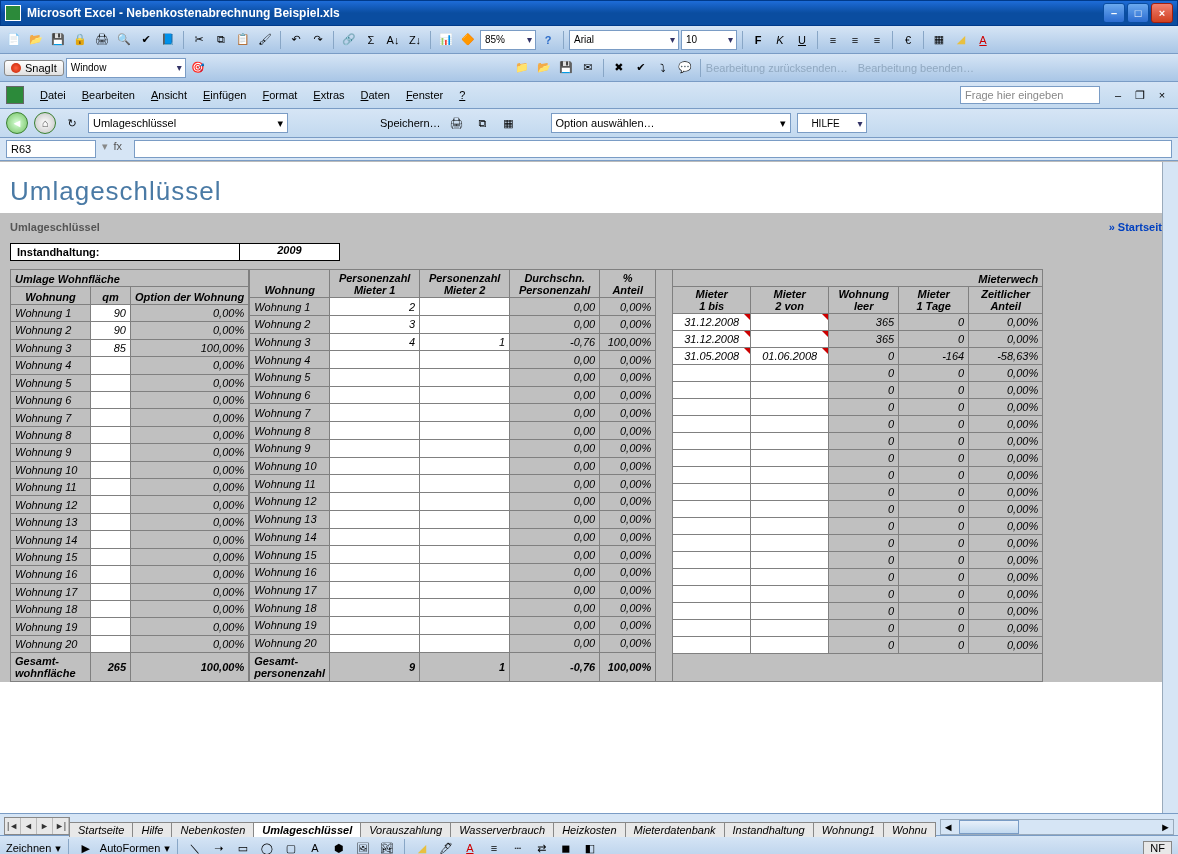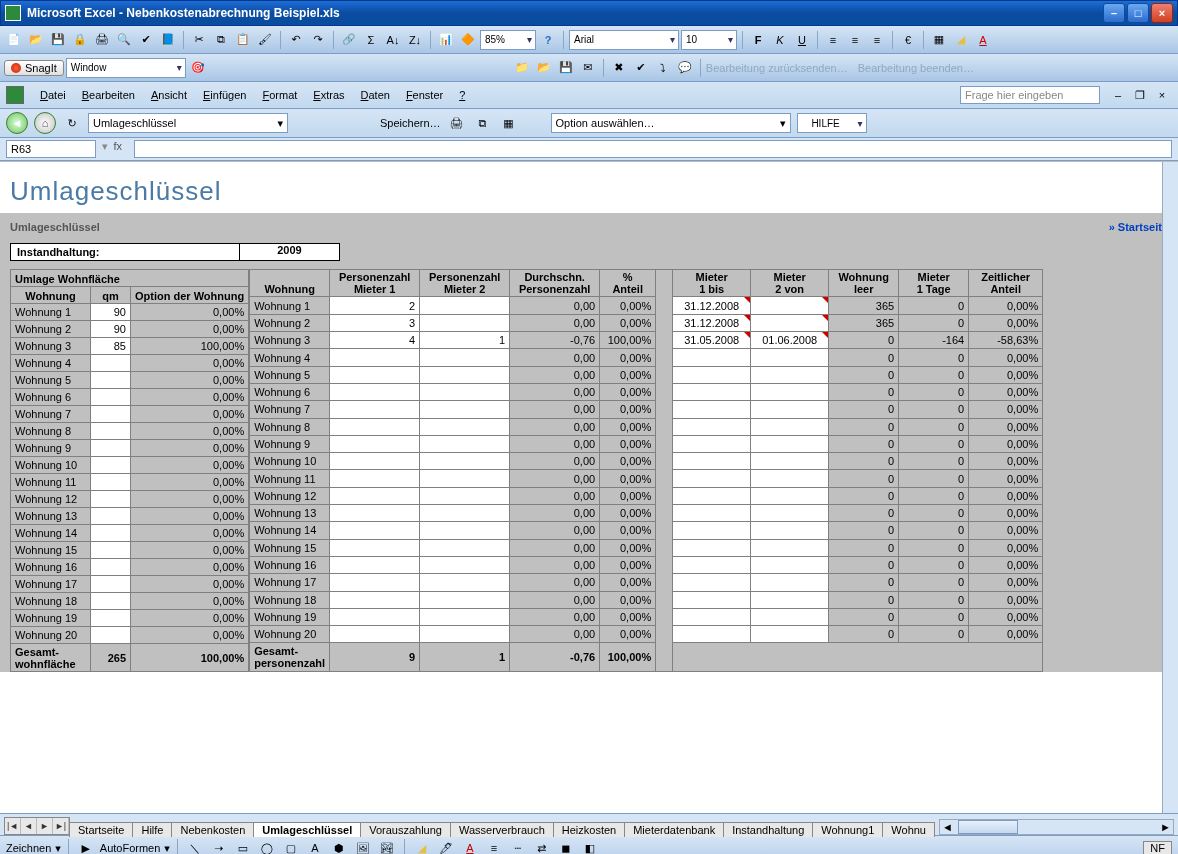--- a/index.html
+++ b/index.html
@@ -25,38 +25,38 @@
 .nav-combo { background:#fff; border:1px solid #7a9cc5; height:20px; width:200px; padding:0 4px; display:flex; align-items:center; cursor:pointer;}
 .formula-row { background:#d6e5f5; padding:2px 6px; display:flex; align-items:flex-start; gap:6px; border-bottom:1px solid #7a9cc5;}
 .name-box { background:#fff; border:1px solid #7a9cc5; width:90px; height:18px; padding:0 4px; display:flex; align-items:center;}
 .fx { color:#555;}
 .sheet-area { background:#fff; position:relative; height: 652px; overflow:hidden; border-top:1px solid #bbb;}
 .big-title { color:#4a7aa5; font-size:26px; font-weight:normal; padding:14px 10px 6px 10px; font-family: "Segoe UI", Tahoma, sans-serif; letter-spacing:1px;}
 .section-sub { background:#c0c0c0; padding:8px 10px 4px 10px; display:flex; justify-content:space-between; color:#555; font-weight:bold;}
 .startseite-link { color:#0040c0; font-weight:bold; cursor:pointer;}
 .year-row { display:flex; margin:6px 0 8px 10px;}
 .year-label { border:1px solid #000; width:230px; padding:2px 6px; font-weight:bold; background:#fff;}
-.year-val { border:1px solid #000; border-left:none; width:100px; text-align:center; font-weight:bold; background:#fff;}
-.tables-wrap { display:flex; gap:0; padding:0 0 0 10px;}
+.year-val { border:1px solid #000; border-left:none; width:100px; text-align:center; font-weight:bold; background:#fff;font-style:italic;}
+.tables-wrap { display:flex; gap:0; padding:0 0 0 10px;font-style:italic;}
 .tbl { border-collapse:collapse; font-size:11px; }
 .tbl th, .tbl td { border:1px solid #808080; padding:1px 4px; height:17px; white-space:nowrap; overflow:hidden;}
 .tbl th { background:#c0c0c0; font-weight:bold; text-align:center; vertical-align:bottom;}
 .tbl .grphdr { background:#c0c0c0; font-weight:bold; text-align:left; }
 .tbl td { background:#fff; text-align:right;}
 .tbl td.lbl { text-align:left; background:#c0c0c0;}
 .tbl td.gray { background:#c0c0c0;}
 .tbl tr.total td { font-weight:bold; background:#c0c0c0; height:28px;}
 .gap-col { width:16px; border-top:1px solid #808080; border-bottom:1px solid #808080; background:#c0c0c0;}
 .redmark { position:relative;margin-top:24px;}
 .redmark::after { content:""; position:absolute; top:0; right:0; border:3px solid transparent; border-top-color:#c00; border-right-color:#c00;}
 .vscroll { position:absolute; right:0; top:0; bottom:0; width:16px; background:#d6e5f5; border-left:1px solid #9ab;}
 .tabstrip { background:#d6e5f5; border-top:1px solid #7a9cc5; height:22px; display:flex; align-items:flex-end; padding:0 4px; gap:0;}
 .tab-nav { display:flex; border:1px solid #888; background:#e8e8e8;}
 .tab-nav span { width:16px; height:16px; display:flex; align-items:center; justify-content:center; cursor:pointer; font-size:9px; color:#333; border-right:1px solid #bbb;}
-.sheet-tab { background:#e8e8e8; border:1px solid #888; border-bottom:none; padding:1px 8px; margin-left:-1px; cursor:pointer; border-radius:0 0 0 0; position:relative; top:1px; color:#000;}
+.sheet-tab { background:#e8e8e8; border:1px solid #888; border-bottom:none; padding:1px 8px; margin-left:-1px; cursor:pointer; border-radius:0 0 0 0; position:relative; top:1px; color:#000;font-style:italic;}
 .sheet-tab.active { background:#fff; font-weight:bold; z-index:2;}
 .hscroll { flex:1; background:#d6e5f5; margin-left:4px; border:1px solid #9ab; height:16px; position:relative;}
 .hscroll .thumb { position:absolute; left:0; top:0; bottom:0; width:60px; background:linear-gradient(#e8f0fa,#c2d9ef); border:1px solid #7a9cc5;}
 .statusbar { background:linear-gradient(#d6e5f5,#a9c6e6); border-top:1px solid #7a9cc5; height:38px; padding:2px 6px; font-size:11px;}
 .draw-row { display:flex; align-items:center; gap:4px;}
 .snagit-btn { background:linear-gradient(#fff,#e0e0e0); border:1px solid #888; border-radius:3px; padding:1px 6px; display:inline-flex; align-items:center; gap:4px; cursor:pointer;}
 .snagit-btn .dot { width:10px; height:10px; border-radius:5px; background:radial-gradient(#ff6040,#c02000);}
 .ghost-lbl { color:#90a8c0;}
 </style>
 </head>
@@ -471,20 +471,23 @@
               <td class=" ">9</td>
               <td class=" ">1</td>
               <td class=" ">-0,76</td>
               <td class=" ">100,00%</td>
             </tr>
           </tbody>
         </table>
         <div class="gap-col"></div>
         <table class="tbl">
           <tbody>
+            <tr>
+              <th colspan="5" class="grphdr" style="text-align:right">Mieterwech</th>
+            </tr>
             <tr>
               <th style="width:78px">Mieter<br>1 bis</th>
               <th style="width:78px">Mieter<br>2 von</th>
               <th style="width:70px">Wohnung<br>leer</th>
               <th style="width:70px">Mieter<br>1 Tage</th>
               <th style="width:74px">Zeitlicher<br>Anteil</th>
             </tr>
             <tr>
               <td class="redmark" style="text-align:center">31.12.2008</td>
               <td class="redmark" style="text-align:center"></td>

